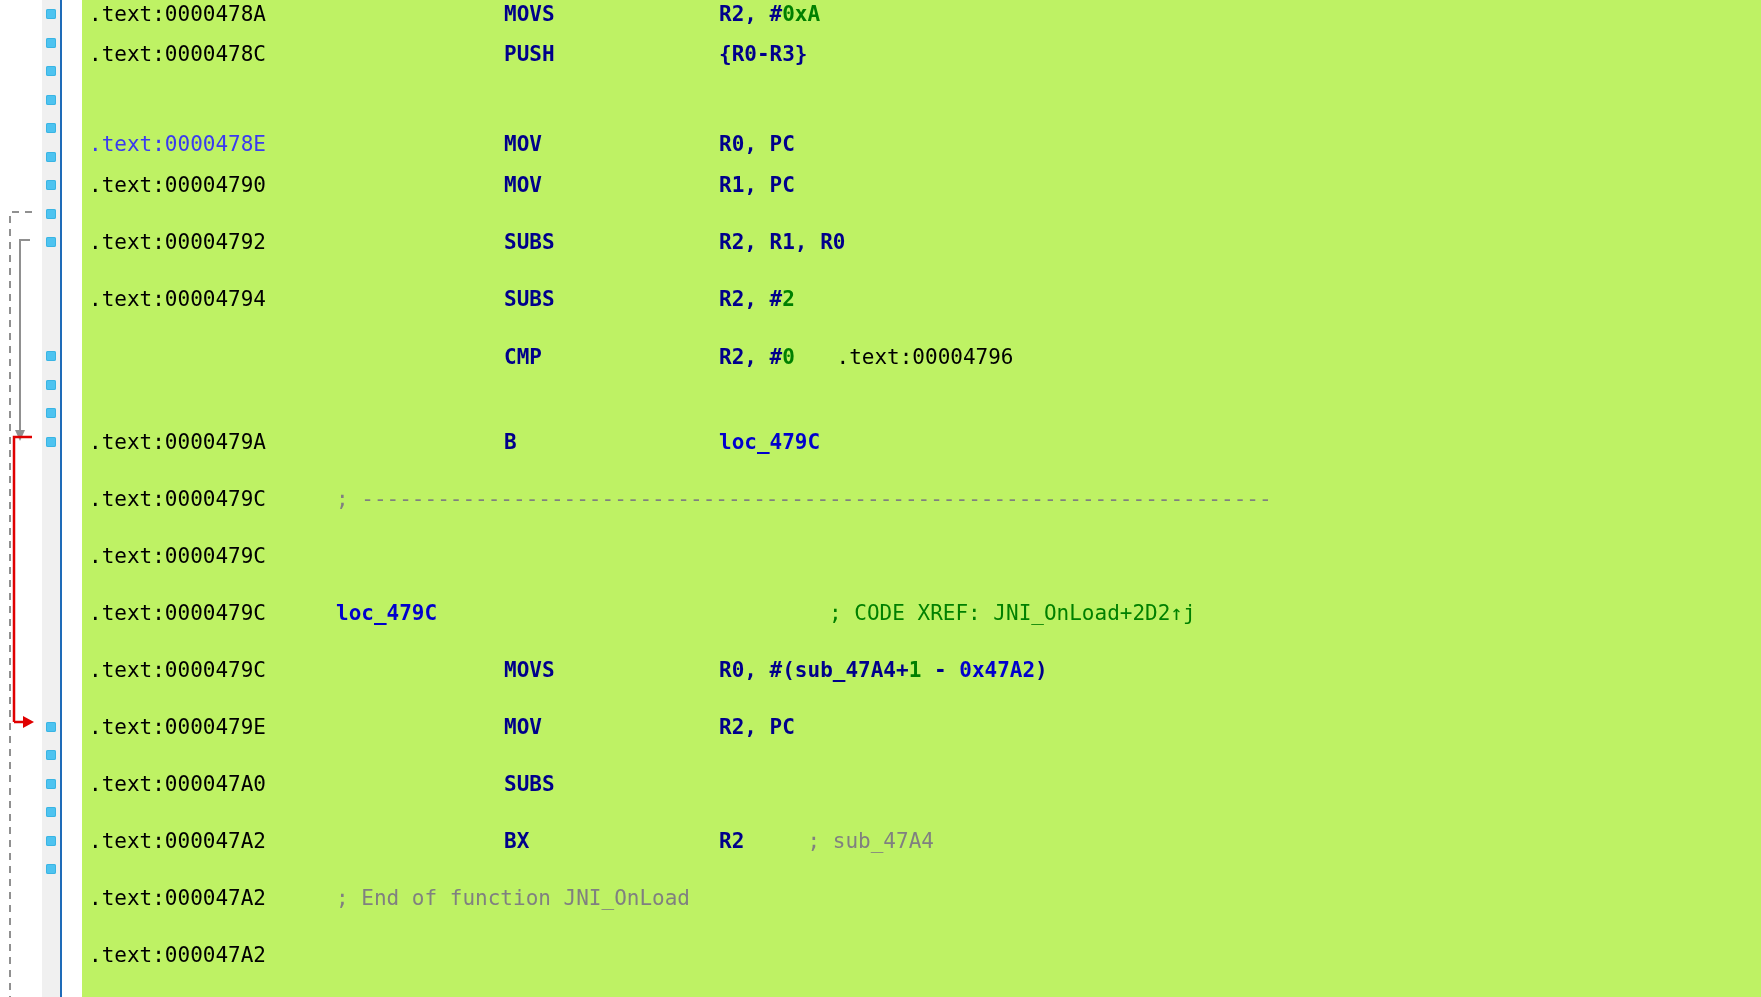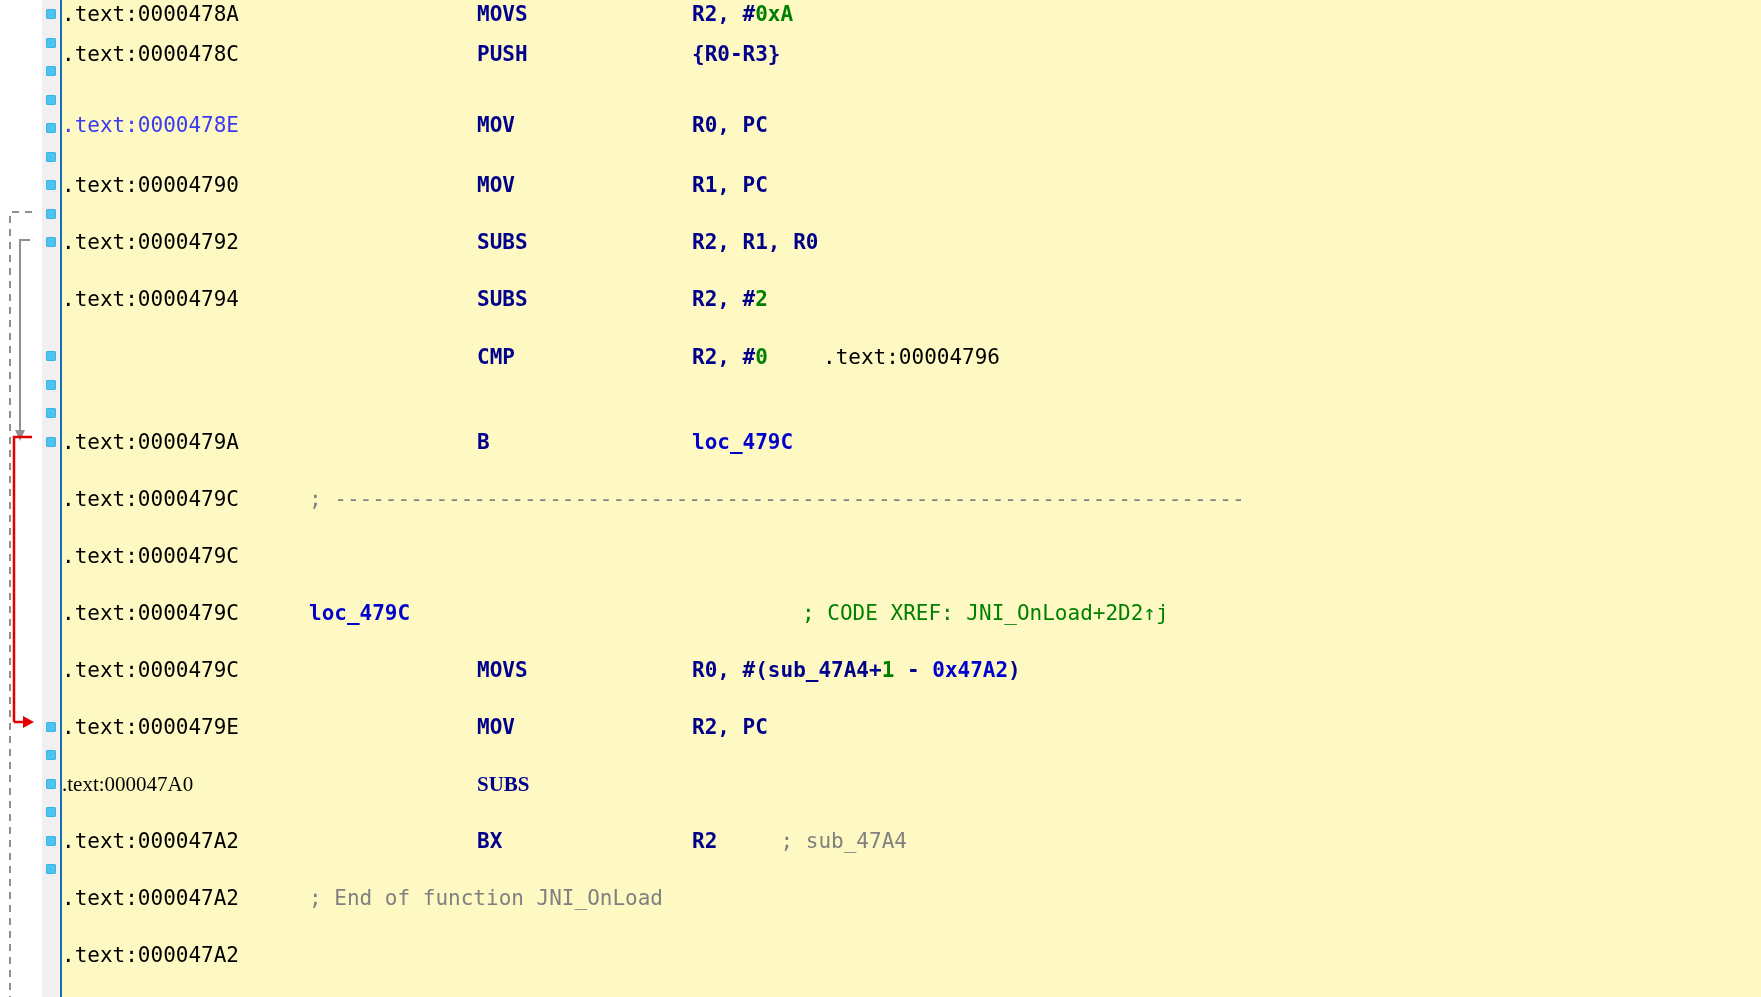--- a/index.html
+++ b/index.html
@@ -54,22 +54,23 @@
     border-radius: 2px;
     background: #4ec3f0;
     box-shadow: 0 0 0 1px #3ab4e3 inset;
   }
 
   
   .code-area {
     position: relative;
     flex: 1 1 auto;
     overflow: hidden;
-    background: #fef9c3;
-    padding-left: 0;
+    background: #bef264;
+    padding-left: 7px;
+    margin-left: 20px;
   }
   .code-line {
     position: relative;
     height: 28.5px;
     line-height: 28.5px;
     white-space: pre;
     font-size: 21px;
     letter-spacing: 0px;
   }
 
@@ -132,30 +133,30 @@
       <div class="bp-dot" style="top: 750px;"></div>
       <div class="bp-dot" style="top: 778.5px;"></div>
       <div class="bp-dot" style="top: 807px;"></div>
       <div class="bp-dot" style="top: 835.5px;"></div>
       <div class="bp-dot" style="top: 864px;"></div>
     </div>
 
   <div class="code-area" id="code-area">
       <div class="code-line" style="top: 0px;"><span class="addr">.text:0000478A</span><span class="mnem col-mnem">MOVS</span><span class="col-ops"><span class="ops">R2, #</span><span class="num">0xA</span></span></div>
       <div class="code-line" style="top: 11px;"><span class="addr">.text:0000478C</span><span class="mnem col-mnem">PUSH</span><span class="col-ops"><span class="ops">{R0-R3}</span></span></div>
-      <div class="code-line" style="top: 54px;"><span class="addr cur">.text:0000478E</span><span class="mnem col-mnem">MOV</span><span class="col-ops"><span class="ops">R0, PC</span></span></div>
+      <div class="code-line" style="top: 73px;"><span class="addr cur">.text:0000478E</span><span class="mnem col-mnem">MOV</span><span class="col-ops"><span class="ops">R0, PC</span></span></div>
       <div class="code-line" style="top: 85.5px;"><span class="addr">.text:00004790</span><span class="mnem col-mnem">MOV</span><span class="col-ops"><span class="ops">R1, PC</span></span></div>
       <div class="code-line" style="top: 114px;"><span class="addr">.text:00004792</span><span class="mnem col-mnem">SUBS</span><span class="col-ops"><span class="ops">R2, R1, R0</span></span></div>
       <div class="code-line" style="top: 142.5px;"><span class="addr">.text:00004794</span><span class="mnem col-mnem">SUBS</span><span class="col-ops"><span class="ops">R2, #</span><span class="num">2</span></span></div>
       <div class="code-line" style="top: 172px; text-align: center;"><span class="addr">.text:00004796</span><span class="mnem col-mnem">CMP</span><span class="col-ops"><span class="ops">R2, #</span><span class="num">0</span></span></div>
       <div class="code-line" style="top: 228px;"><span class="addr">.text:0000479A</span><span class="mnem col-mnem">B</span><span class="col-ops"><span class="lbl">loc_479C</span></span></div>
       <div class="code-line" style="top: 256.5px;"><span class="addr">.text:0000479C</span><span class="sep col-inline" style="left: 247px;">; ------------------------------------------------------------------------</span></div>
       <div class="code-line" style="top: 285px;"><span class="addr">.text:0000479C</span></div>
       <div class="code-line" style="top: 313.5px;"><span class="addr">.text:0000479C</span><span class="lbl col-inline" style="left: 247px;">loc_479C</span><span class="xref" style="position: absolute; left: 740px;">; CODE XREF: JNI_OnLoad+2D2↑j</span></div>
       <div class="code-line" style="top: 342px;"><span class="addr">.text:0000479C</span><span class="mnem col-mnem">MOVS</span><span class="col-ops"><span class="ops">R0, #(sub_47A4+</span><span class="num">1</span><span class="ops"> - </span><span class="lbl">0x47A2</span><span class="ops">)</span></span></div>
       <div class="code-line" style="top: 370.5px;"><span class="addr">.text:0000479E</span><span class="mnem col-mnem">MOV</span><span class="col-ops"><span class="ops">R2, PC</span></span></div>
-      <div class="code-line" style="top: 399px; font-family: Liberation Serif, serif;"><span class="addr">.text:000047A0</span><span class="mnem col-mnem">SUBS</span></div>
+      <div class="code-line" style="top: 399px;"><span class="addr">.text:000047A0</span><span class="mnem col-mnem">SUBS</span></div>
       <div class="code-line" style="top: 427.5px;"><span class="addr">.text:000047A2</span><span class="mnem col-mnem">BX</span><span class="col-ops"><span class="ops">R2</span><span class="cmt">     ; sub_47A4</span></span></div>
       <div class="code-line" style="top: 456px;"><span class="addr">.text:000047A2</span><span class="cmt col-inline" style="left: 247px;">; End of function JNI_OnLoad</span></div>
       <div class="code-line" style="top: 484.5px;"><span class="addr">.text:000047A2</span></div>
     </div>
 
 </div>
 
 </body></html>

